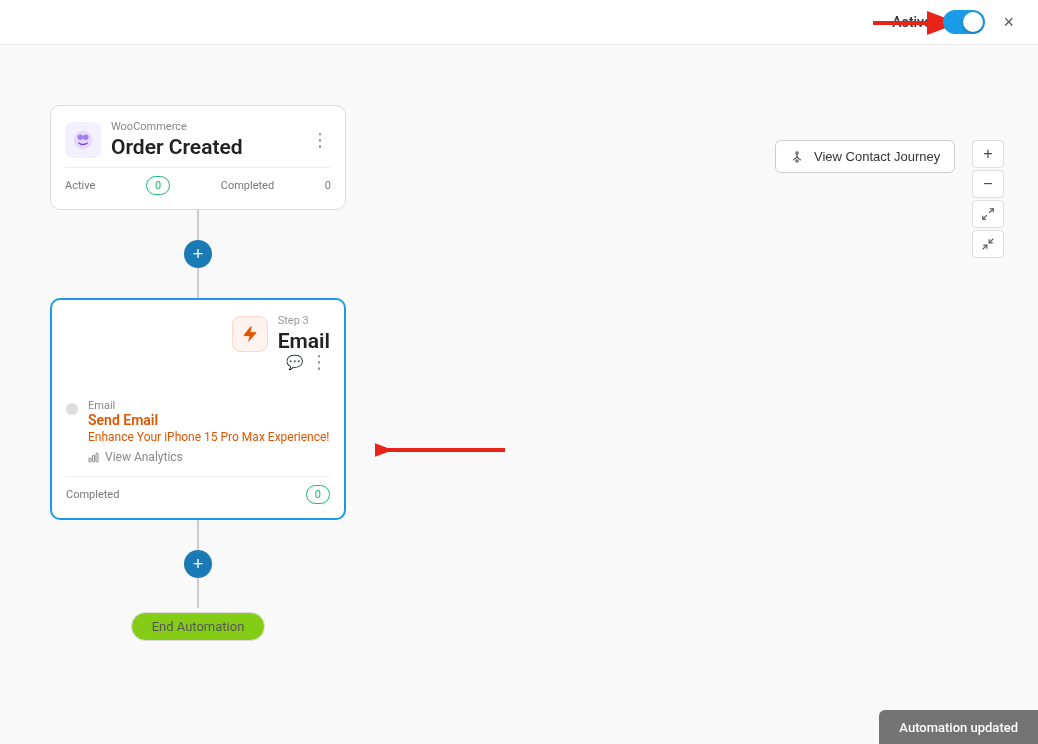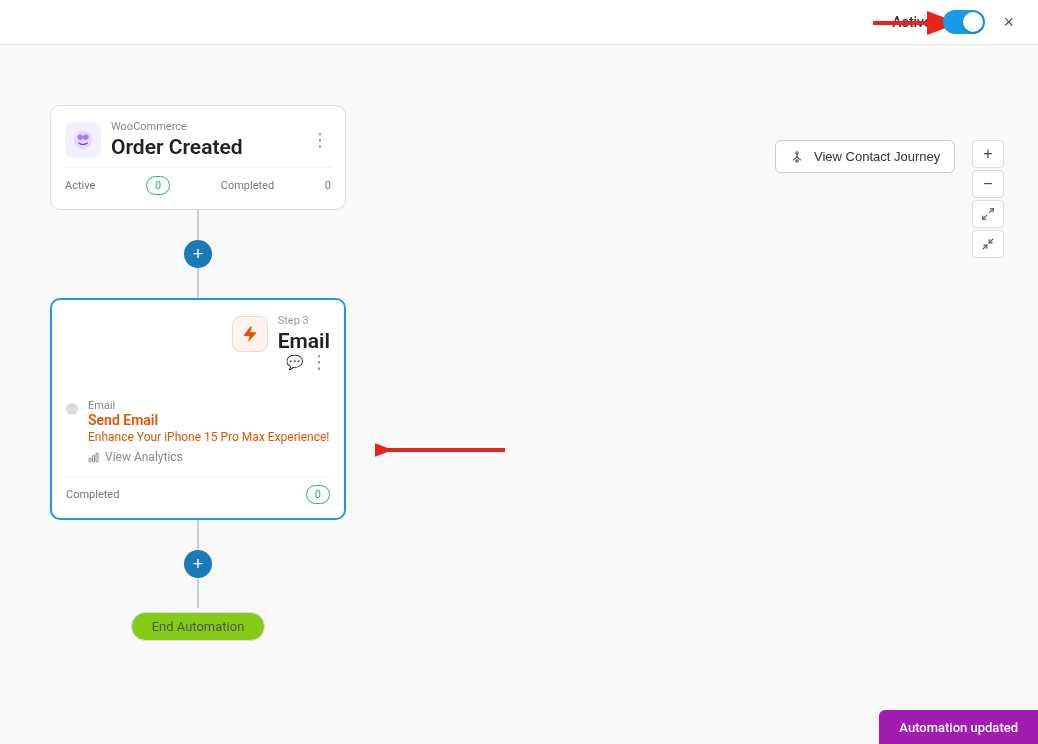--- a/index.html
+++ b/index.html
@@ -309,21 +309,21 @@
       display: flex;
       align-items: center;
       gap: 4px;
     }
 
     
     .toast {
       position: absolute;
       bottom: 0;
       right: 0;
-      background: #a21caf;
+      background: #737373;
       color: #fff;
       padding: 10px 20px;
       border-radius: 6px 0 0 0;
       font-size: 13px;
       font-weight: 500;
     }
   </style>
 </head>
 <body>
 

